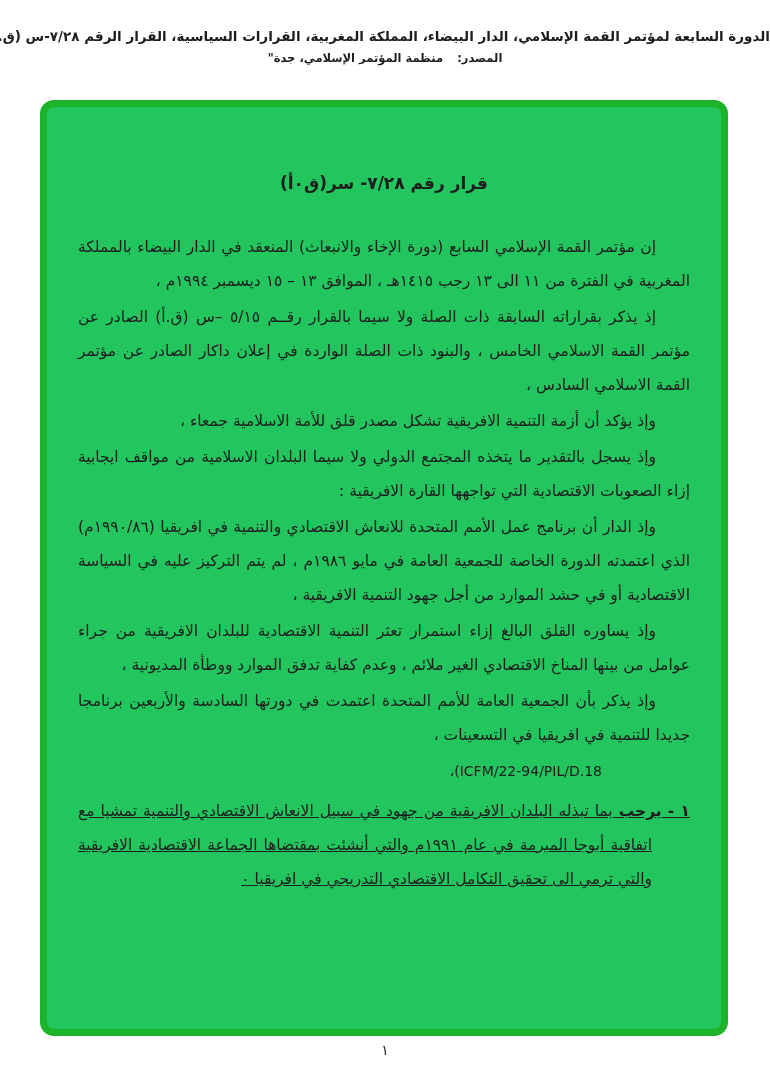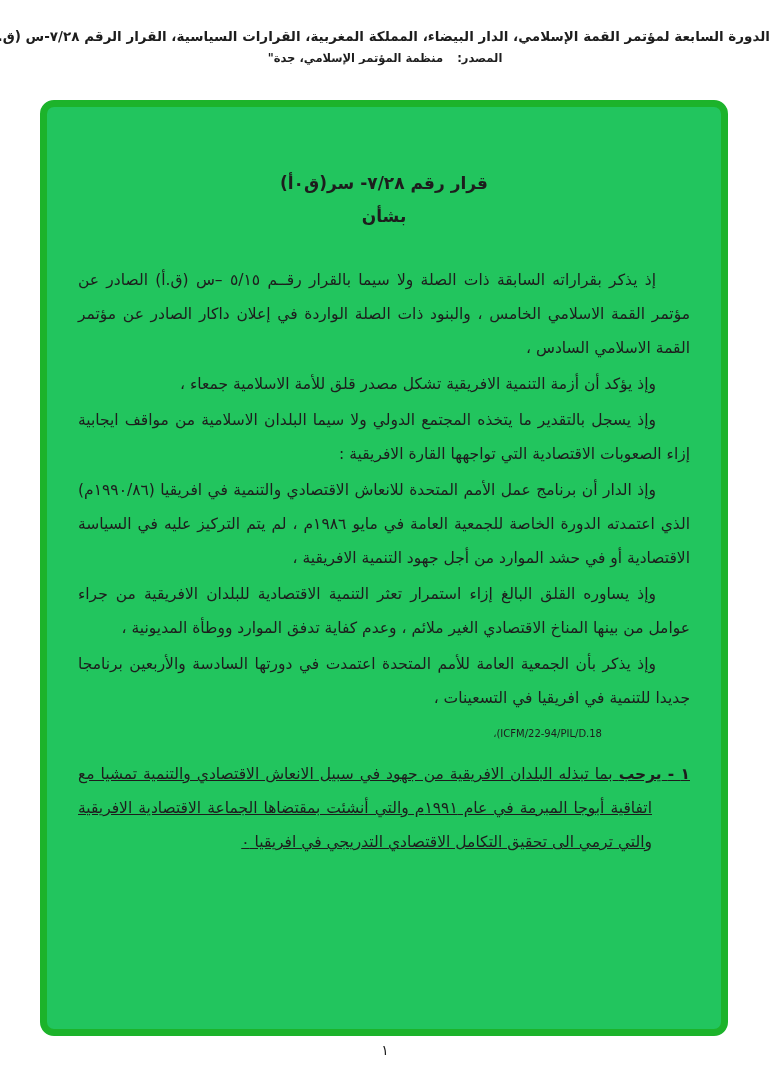--- a/index.html
+++ b/index.html
@@ -22,21 +22,21 @@
     padding:60px 31px 0 31px;
     font-size:15.5px;line-height:34px;
   }
   .title-block{text-align:center;font-weight:bold;margin-bottom:30px;line-height:33px;font-size:17px;}
   .title-block .t{margin:0;}
   .para{margin:0 0 2px 0;text-indent:34px;}
   .para b{font-weight:normal;}
   .doc-ref{
     direction:rtl;text-align:right;
     padding-left:0;padding-right:88px;margin:0 0 2px 0;
-    font-size:10px;
+    font-size:14px;
   }
   .item{margin-top:6px;padding-right:38px;text-indent:-38px;text-decoration:underline;}
   .item .num, .item b{font-weight:bold;}
   .page-number{position:absolute;top:1042px;left:0;right:0;text-align:center;font-size:14px;color:#1d1d1d;}
 </style>
 </head>
 <body style="color: rgb(29, 29, 29);">
 
 <div class="doc-header">
   <div class="h1">الدورة السابعة لمؤتمر القمة الإسلامي، الدار البيضاء، المملكة المغربية، القرارات السياسية، القرار الرقم ٧/٢٨-س (ق.أ)</div>
@@ -44,23 +44,23 @@
     <span class="lbl">المصدر:</span>
     <span>منظمة المؤتمر الإسلامي، جدة"</span>
   </div>
 </div>
 
 <div class="green-frame">
   <div class="content">
 
     <div class="title-block">
       <div class="t">قرار رقم ٧/٢٨- سر(ق٠أ)</div>
-      <div class="t">بشأن</div>
     </div>
 
+    <p class="para"><span>إن مؤتمر القمة الإسلامي السابع (دورة الإخاء والانبعاث) المنعقد في الدار البيضاء بالمملكة المغربية في الفترة من ١١ الى ١٣ رجب ١٤١٥هـ ، الموافق ١٣ – ١٥ ديسمبر ١٩٩٤م ،</span></p>
 
     <p class="para"><b>إذ يذكر</b> <span>بقراراته السابقة ذات الصلة ولا سيما بالقرار رقــم ٥/١٥ –س (ق.أ) الصادر عن مؤتمر القمة الاسلامي الخامس ، والبنود ذات الصلة الواردة في إعلان داكار الصادر عن مؤتمر القمة الاسلامي السادس ،</span></p>
 
     <p class="para"><b>وإذ يؤكد</b> <span>أن أزمة التنمية الافريقية تشكل مصدر قلق للأمة الاسلامية جمعاء ،</span></p>
 
     <p class="para"><b>وإذ يسجل بالتقدير</b> <span>ما يتخذه المجتمع الدولي ولا سيما البلدان الاسلامية من مواقف ايجابية إزاء الصعوبات الاقتصادية التي تواجهها القارة الافريقية :</span></p>
 
     <p class="para"><b>وإذ الدار</b> <span>أن برنامج عمل الأمم المتحدة للانعاش الاقتصادي والتنمية في افريقيا (١٩٩٠/٨٦م) الذي اعتمدته الدورة الخاصة للجمعية العامة في مايو ١٩٨٦م ، لم يتم التركيز عليه في السياسة الاقتصادية أو في حشد الموارد من أجل جهود التنمية الافريقية ،</span></p>
 
     <p class="para"><b>وإذ يساوره القلق</b> <span>البالغ إزاء استمرار تعثر التنمية الاقتصادية للبلدان الافريقية من جراء عوامل من بينها المناخ الاقتصادي الغير ملائم ، وعدم كفاية تدفق الموارد ووطأة المديونية ،</span></p>

